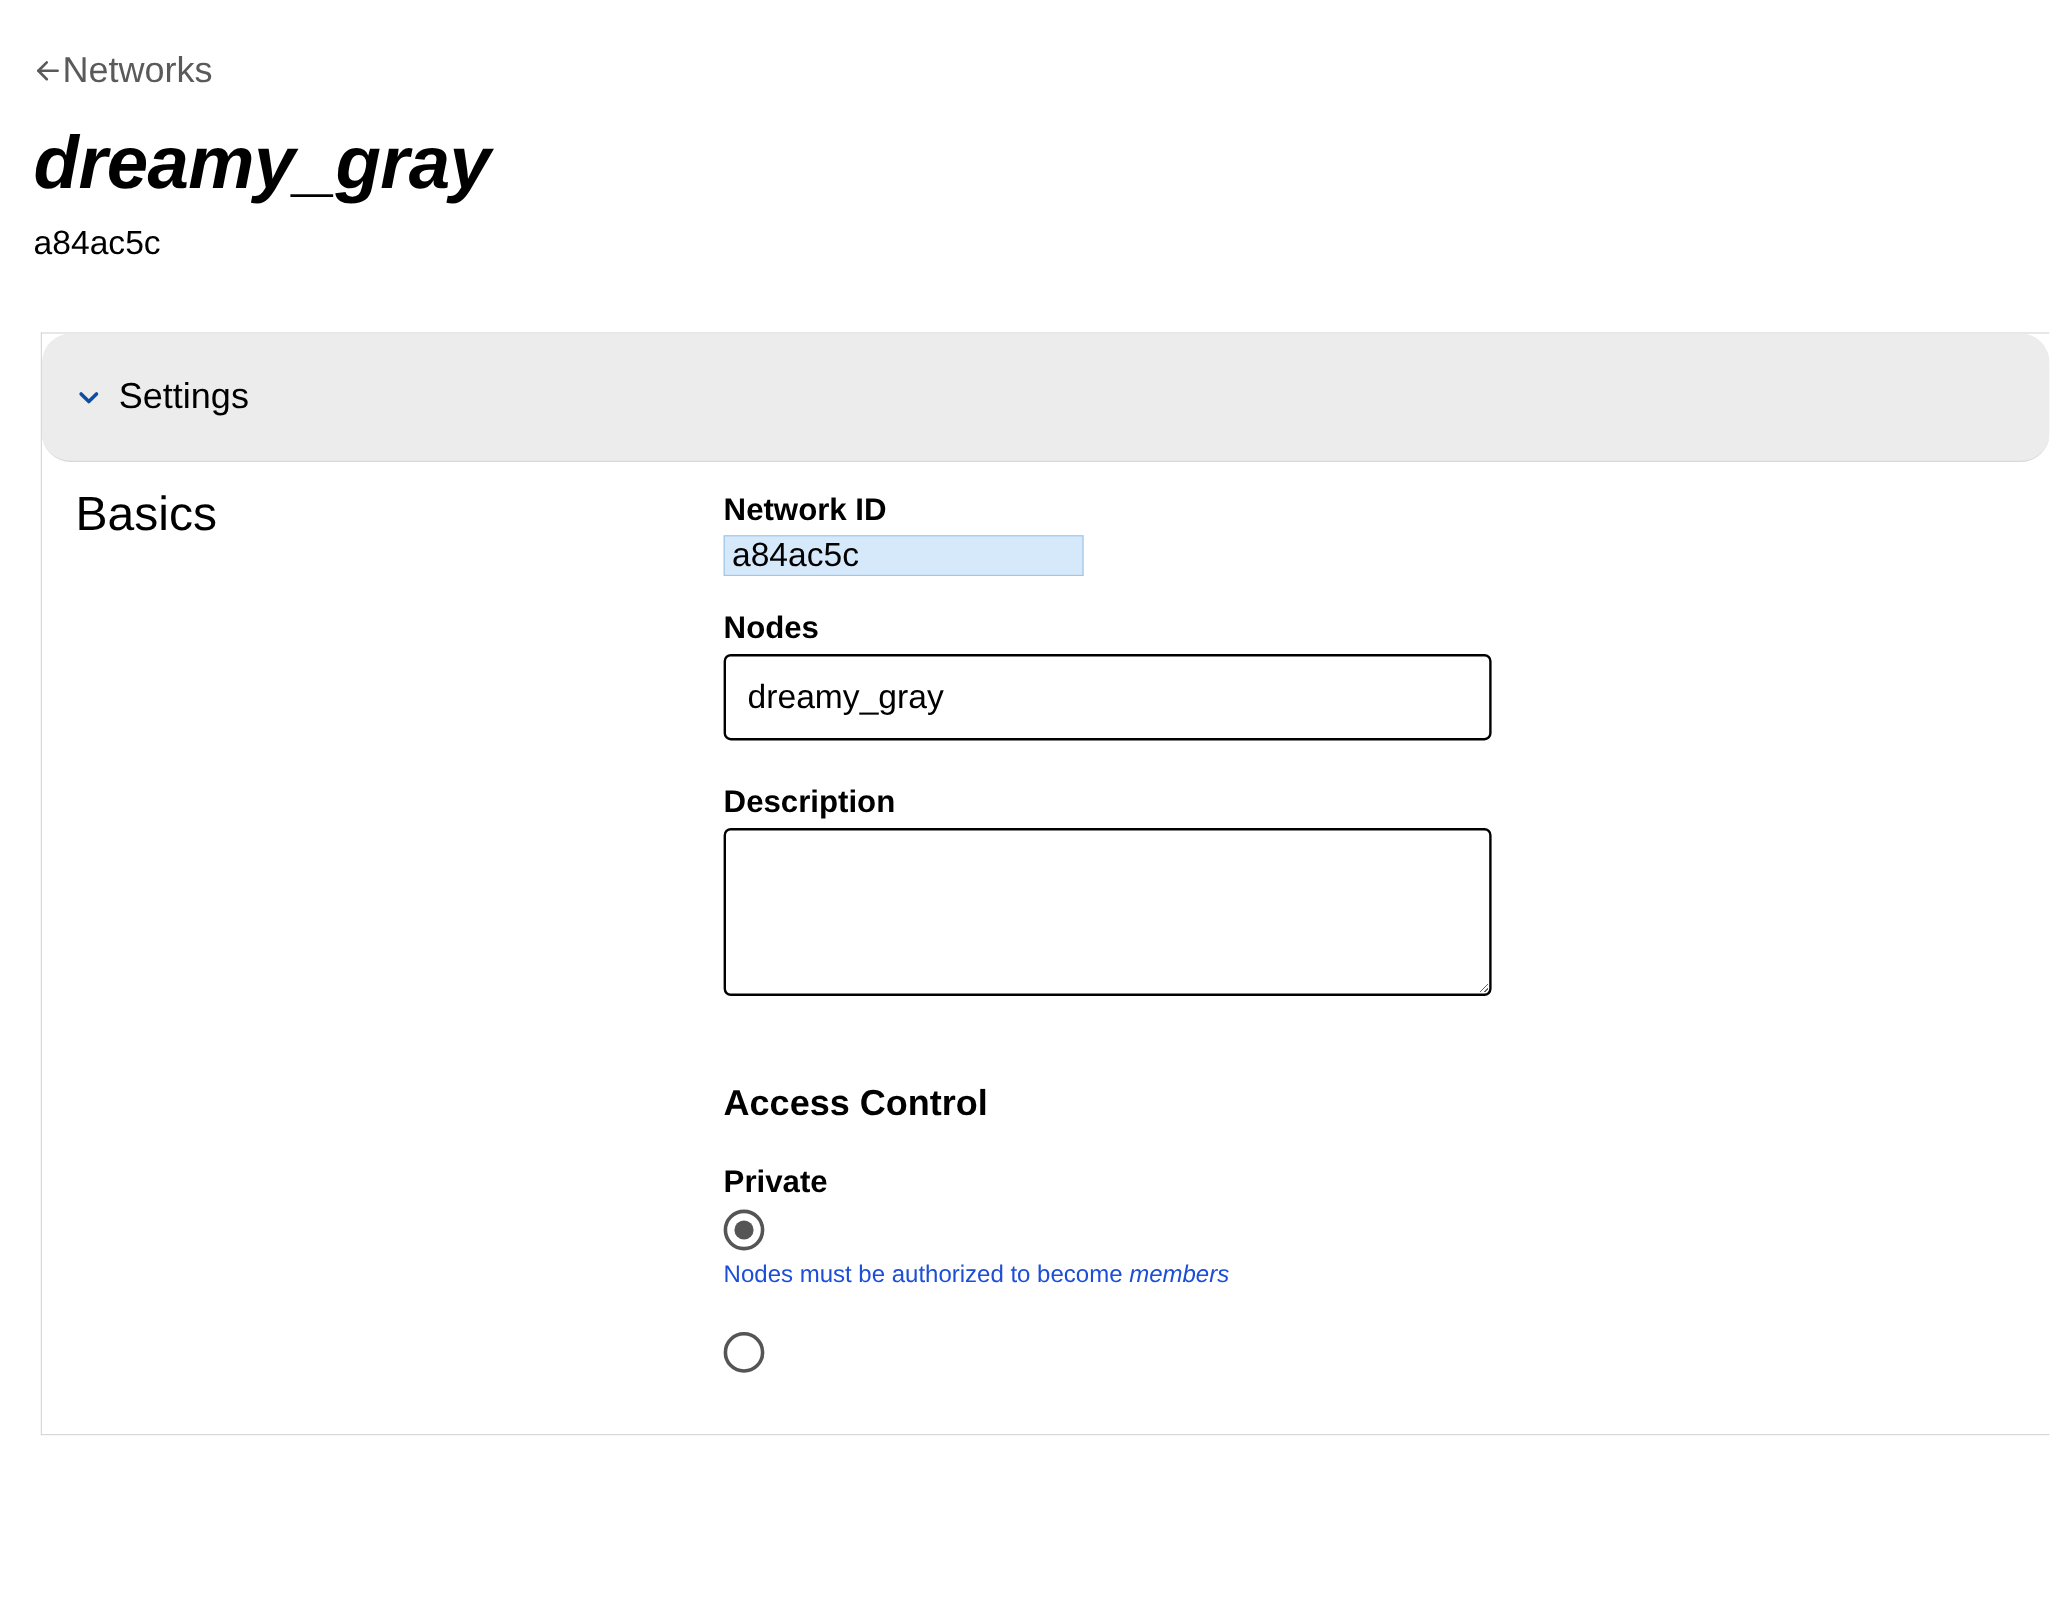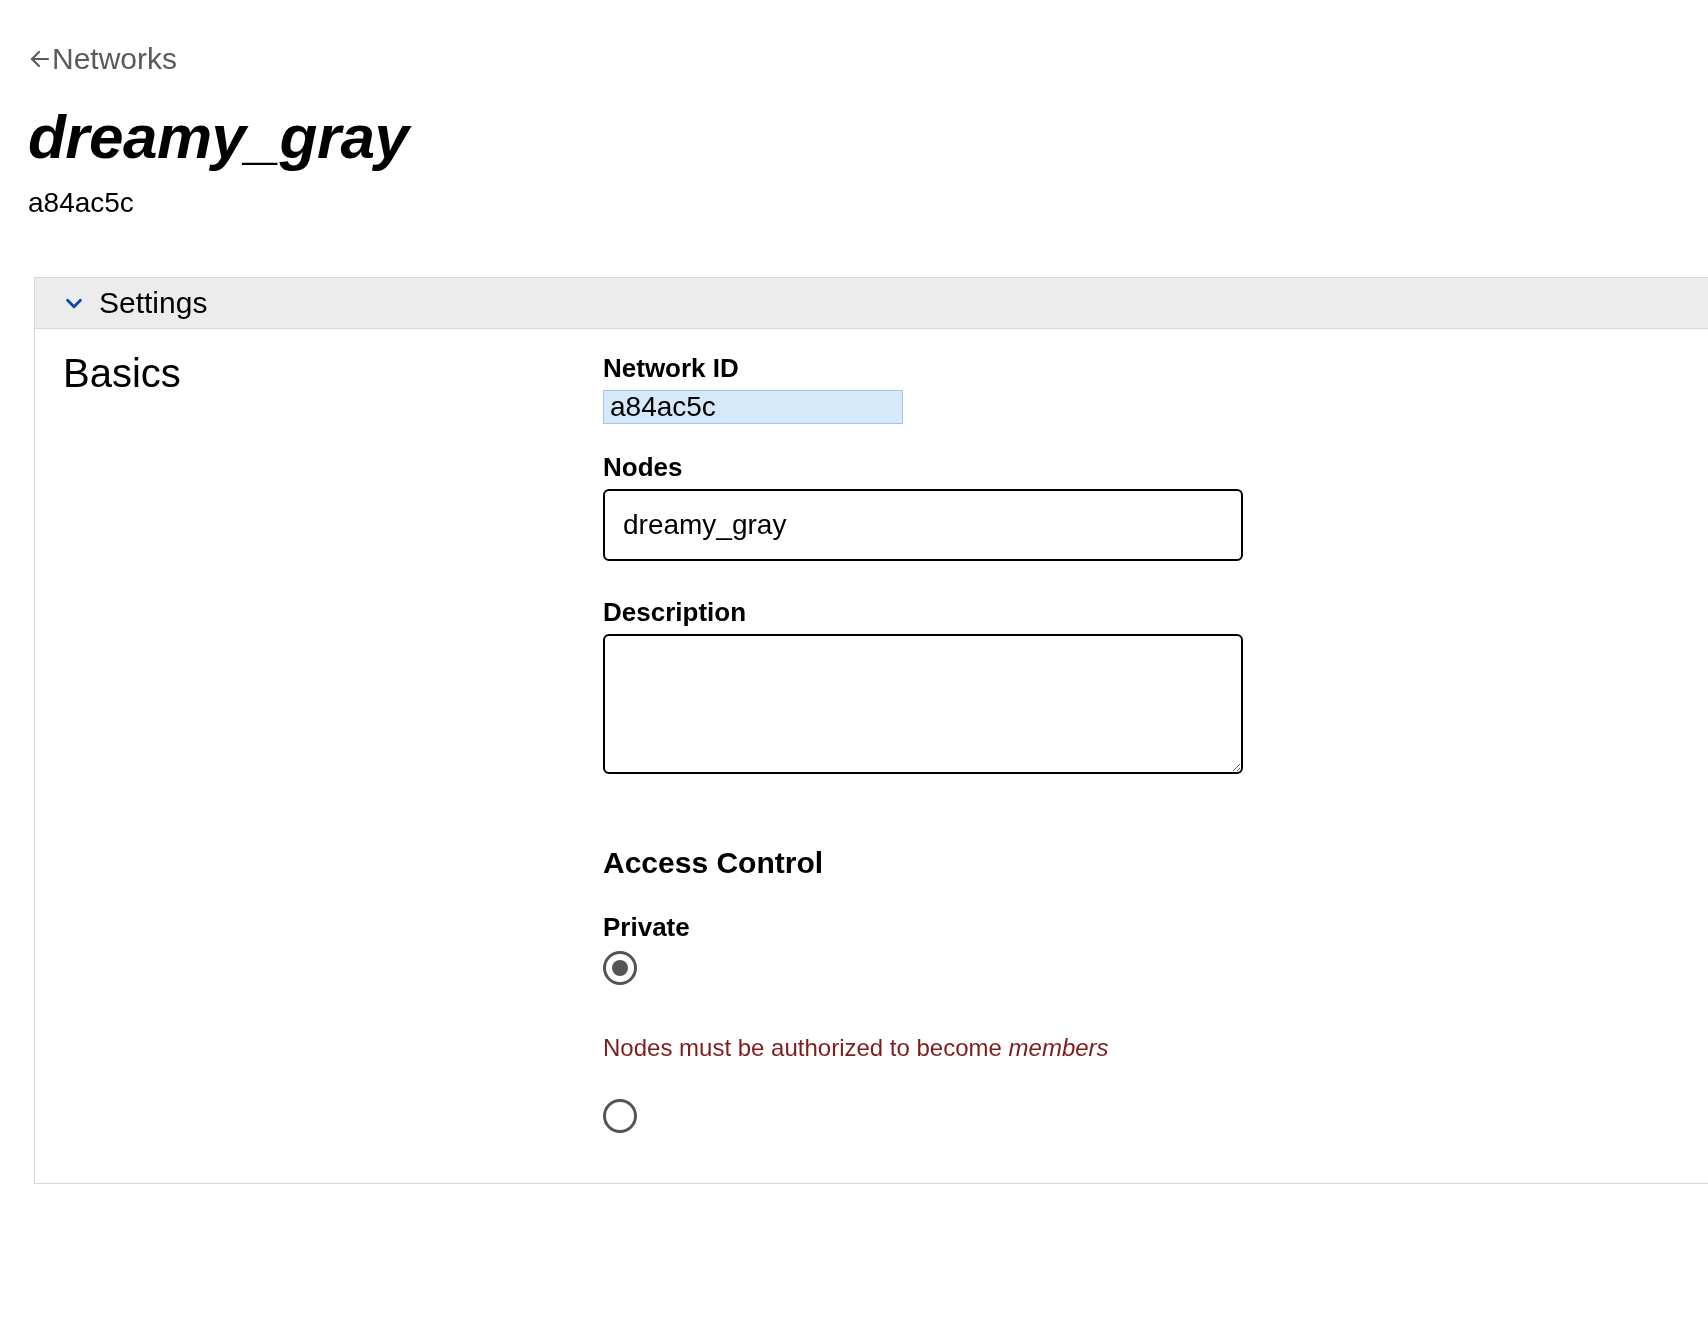--- a/index.html
+++ b/index.html
@@ -40,25 +40,26 @@
       display: inline-block;
     }
     .panel {
       margin-left: 6px;
       border: 1px solid #d8d8d8;
       border-right: none;
     }
     .panel-header {
       background: #ececec;
       border-bottom: 1px solid #d8d8d8;
-      padding: 8px 28px;
+      padding: 36px 28px;
       display: flex;
       align-items: center;
       gap: 14px;
       cursor: pointer;
+      border-radius: 24px;
     }
     .chevron svg { display: block; }
     .panel-title {
       font-size: 30px;
       font-weight: 400;
       color: #000;
     }
     .panel-body {
       background: #fff;
       padding: 20px 28px 40px 28px;
@@ -136,26 +137,25 @@
       cursor: pointer;
       margin-bottom: 6px;
     }
     .radio-inner {
       width: 16px;
       height: 16px;
       background: #555;
       border-radius: 50%;
     }
     .radio-help {
-      font-size: 24px;
-      color: #7f1d1d;
+      font-size: 20px;
+      color: #1d4ed8;
       line-height: 1.4;
       max-width: 700px;
       margin-bottom: 34px;
-      margin-top: 40px;
     }
     .radio-help em { font-style: italic; }
   </style>
 </head>
 <body>
 
 <div class="page">
   <div class="back-link">
     <span class="back-arrow">
       <svg width="24" height="24" viewBox="0 0 24 24" fill="none" stroke="#5a5a5a" stroke-width="2.2" stroke-linecap="round" stroke-linejoin="round">

